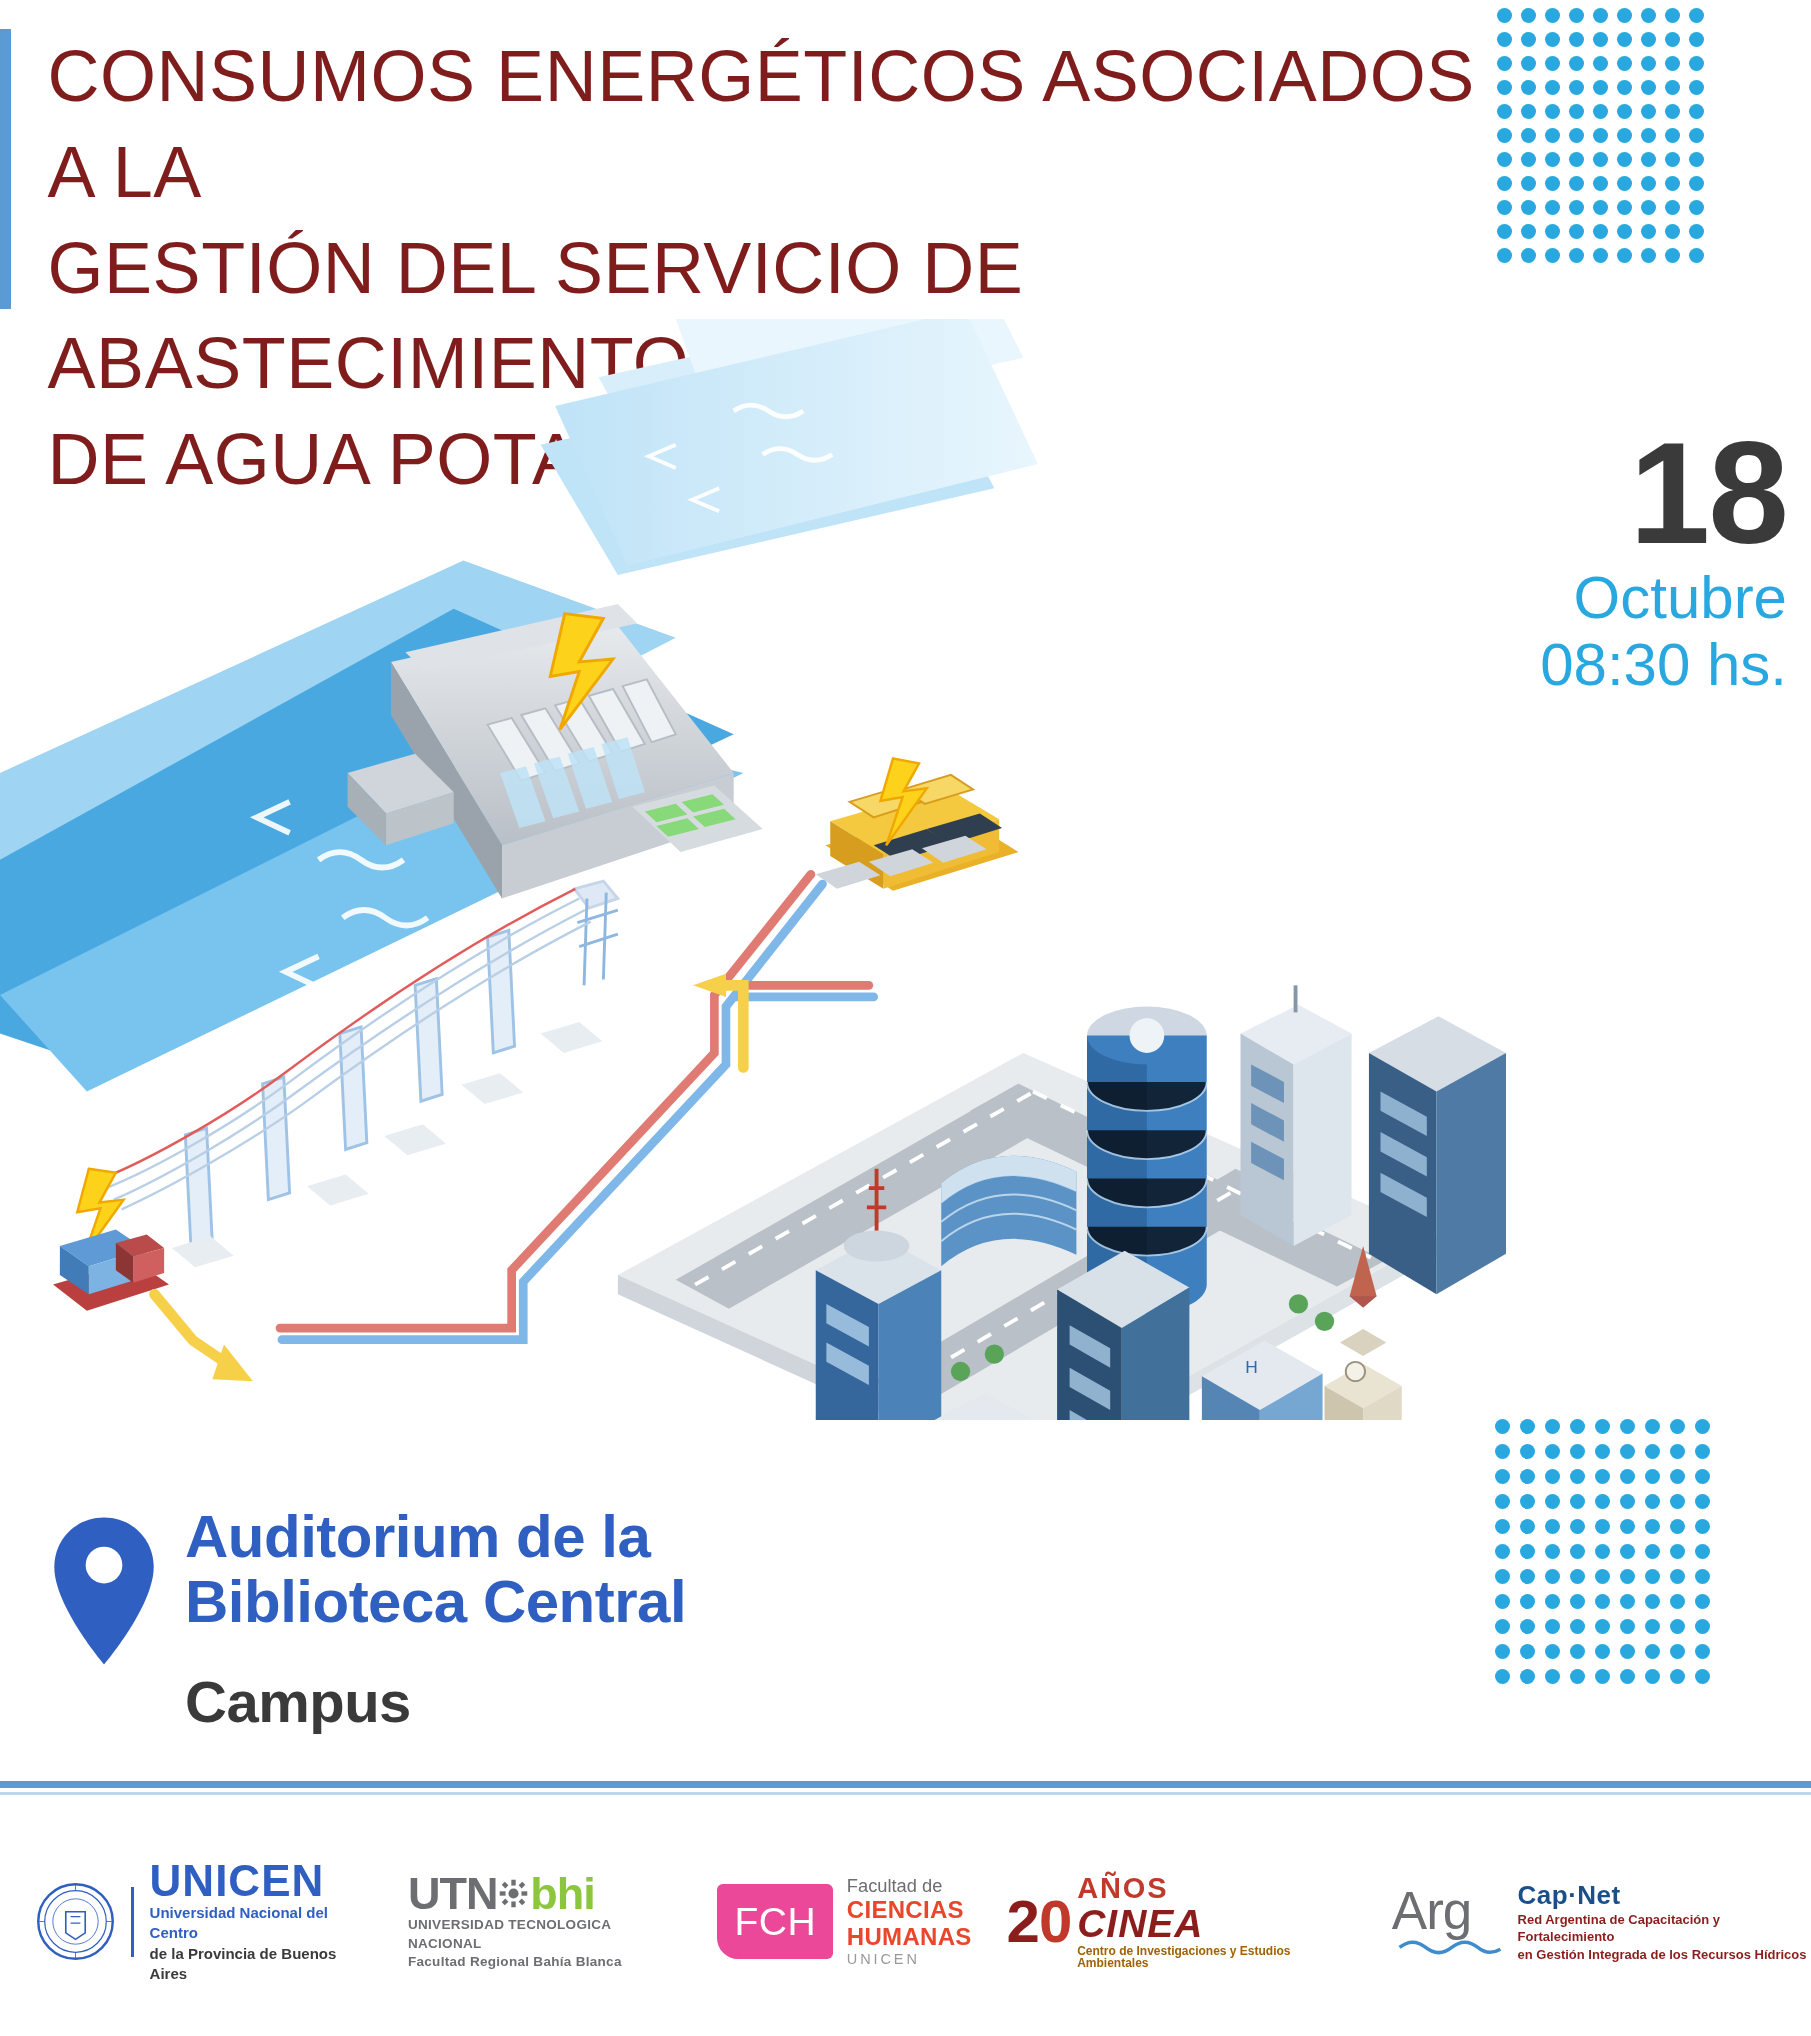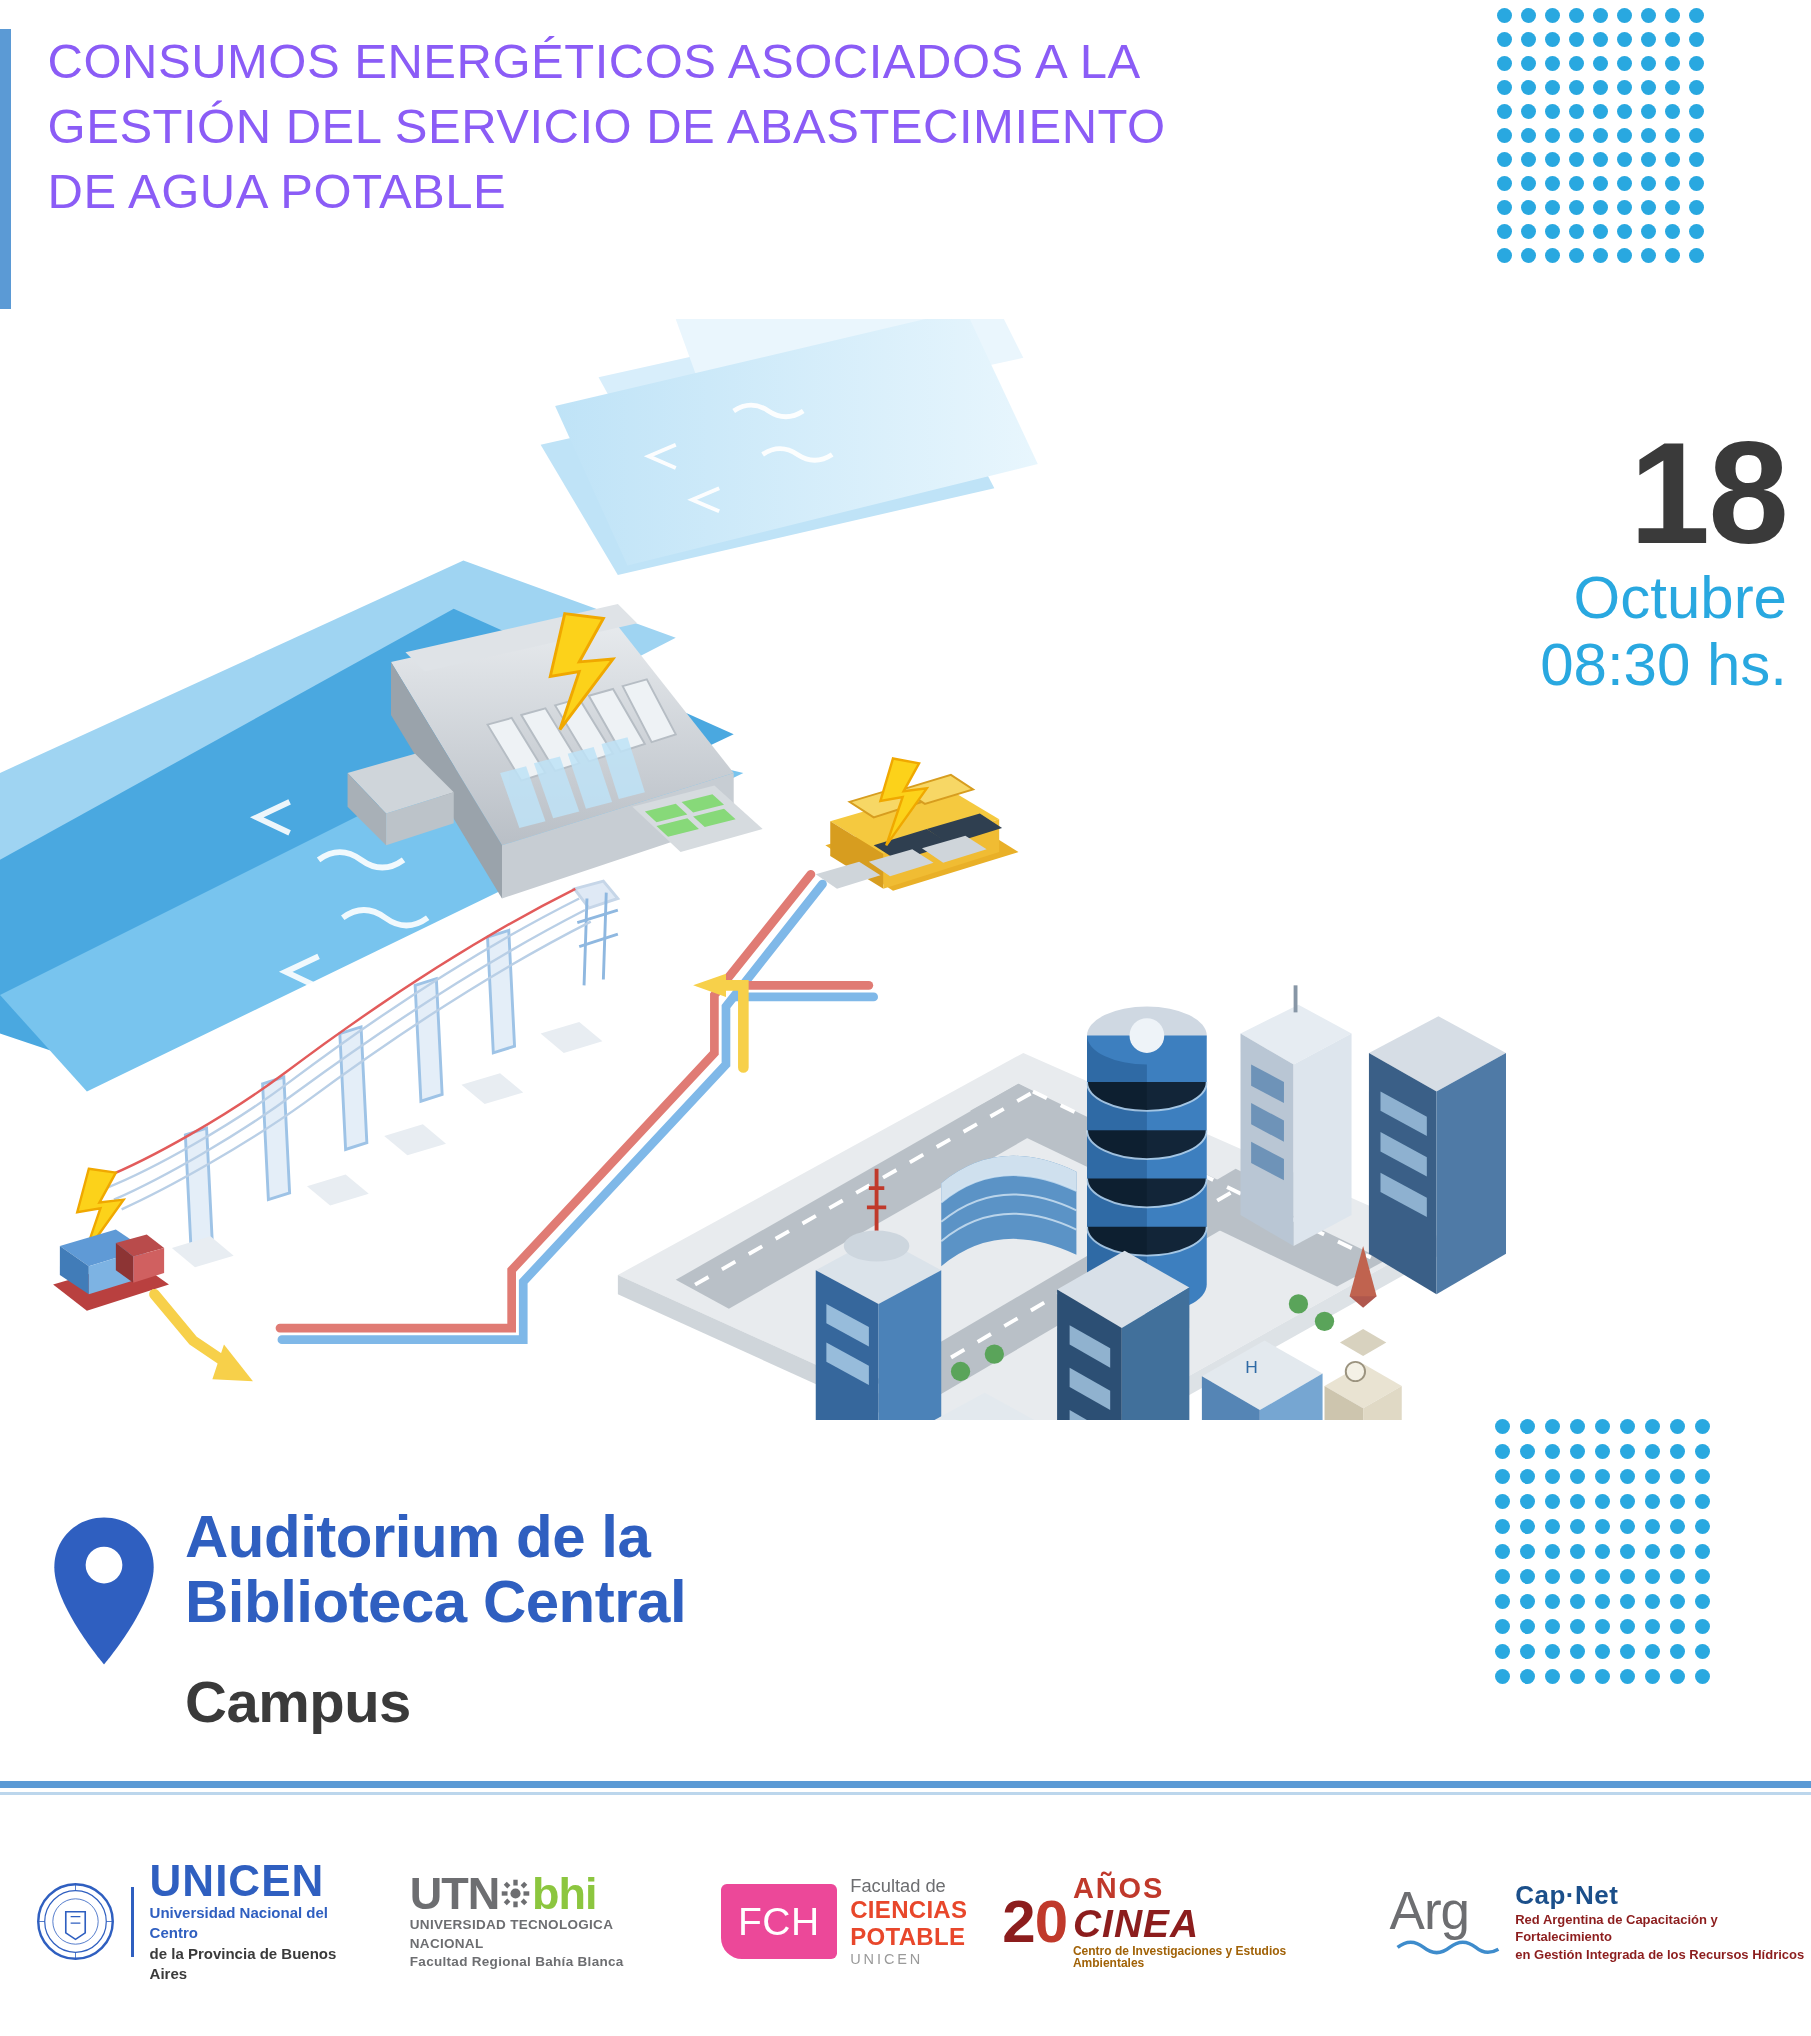--- a/index.html
+++ b/index.html
@@ -21,24 +21,24 @@
     align-items: flex-start;
   }
   .title-bar {
     width: 10.6px;
     height: 280px;
     background: #5b9ad5;
     margin-right: 37px;
     flex: none;
   }
   .title-text {
-    font-size: 49px;
+    font-size: 72px;
     line-height: 1.33;
     letter-spacing: 0.5px;
-    color: #8b5cf6;
+    color: #7f1d1d;
     font-weight: 400;
     text-transform: uppercase;
     max-width: 1429px;
   }
 
   
   .dotgrid { position: absolute; display: grid; }
   .dotgrid span {
     border-radius: 50%;
     background: #29a8e0;
@@ -788,21 +788,21 @@
       <div class="utn-sub1">UNIVERSIDAD TECNOLOGICA NACIONAL</div>
       <div class="utn-sub2">Facultad Regional Bahía Blanca</div>
     </div>
   </div>
 
   <div class="logo">
     <div class="fch-box">FCH</div>
     <div class="fch-txt">
       <div class="fch-l1">Facultad de</div>
       <div class="fch-l2">CIENCIAS</div>
-      <div class="fch-l3">POTABLE</div>
+      <div class="fch-l3">HUMANAS</div>
       <div class="fch-l4">UNICEN</div>
     </div>
   </div>
 
   <div class="logo">
     <div class="cinea-num">
       <span>2</span><span class="cinea-o">0</span>
     </div>
     <div class="cinea-txt">
       <div class="cinea-anos">AÑOS</div>

